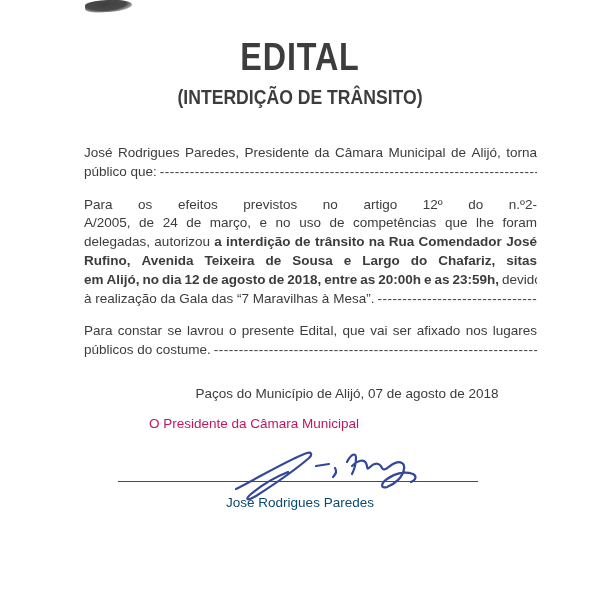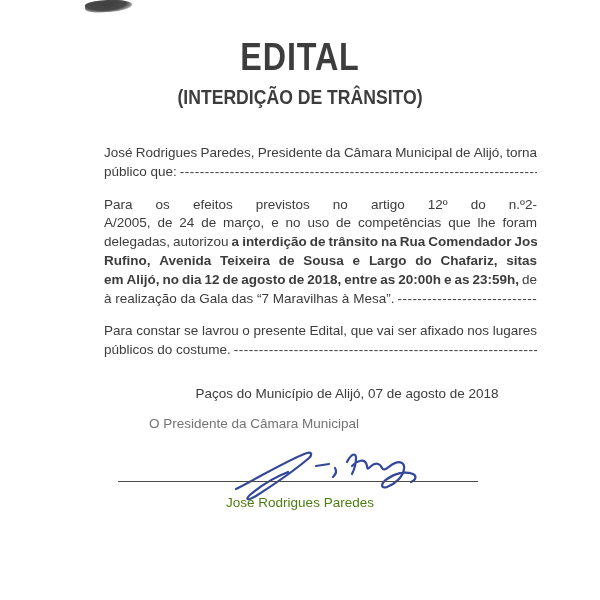--- a/index.html
+++ b/index.html
@@ -35,46 +35,46 @@
     transform:scaleX(.88);
   }
 
   .content{
     position:absolute;left:84px;top:144px;width:453px;
     font-size:13.5px;line-height:18.8px;color:#3c3c3c;
   }
   .para{margin:0 0 14px 0;}
   .line{
     display:flex;flex-wrap:nowrap;justify-content:space-between;
-    gap:3px;overflow:hidden;white-space:pre;height:18.8px;margin-left:20px;
+    gap:3px;overflow:hidden;white-space:pre;height:18.8px;
   }
   .line span.b{font-weight:bold;}
   .dashfill{
     flex:1 1 auto;overflow:hidden;white-space:nowrap;
     letter-spacing:.5px;
   }
 
   .place-date{
     position:absolute;top:386px;left:0;width:600px;text-align:center;
     font-size:13.5px;color:#3c3c3c;padding-left:47px;
   }
   .sig-title{
     position:absolute;top:416px;left:0;width:508px;text-align:center;
-    font-size:13.5px;color:#737373;
+    font-size:13.5px;color:#be185d;
   }
   .sig-rule{
     position:absolute;top:481px;left:118px;width:360px;height:0;
     border-top:1.6px solid #4a4a4a;
   }
   .signature{
     position:absolute;left:218px;top:443px;width:214px;height:60px;
   }
   .sig-name{
     position:absolute;top:495px;left:0;width:600px;text-align:center;
-    font-size:13.5px;color:#4d7c0f;
+    font-size:13.5px;color:#0c4a6e;
   }
 </style>
 </head>
 <body>
 
 <div class="page">
 
   <div class="smudge"></div>
 
   <div class="title">EDITAL</div>

